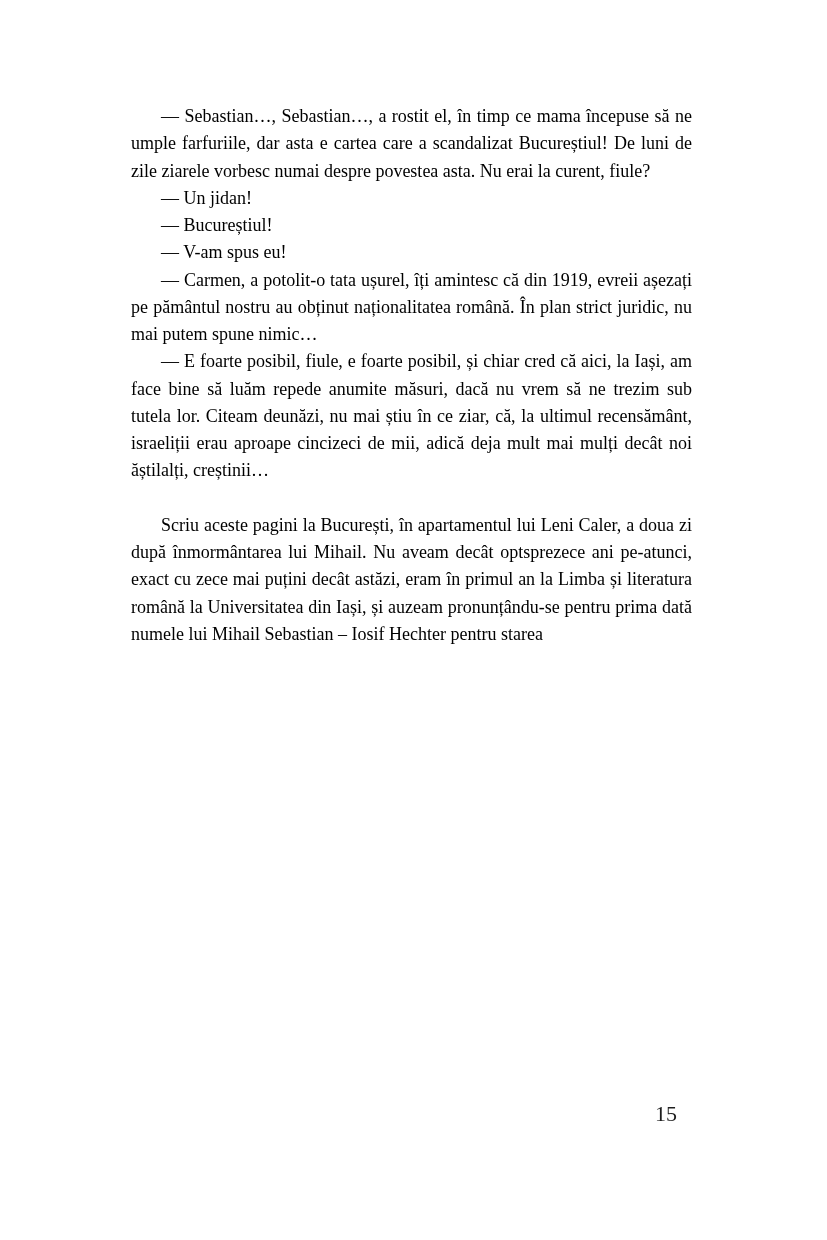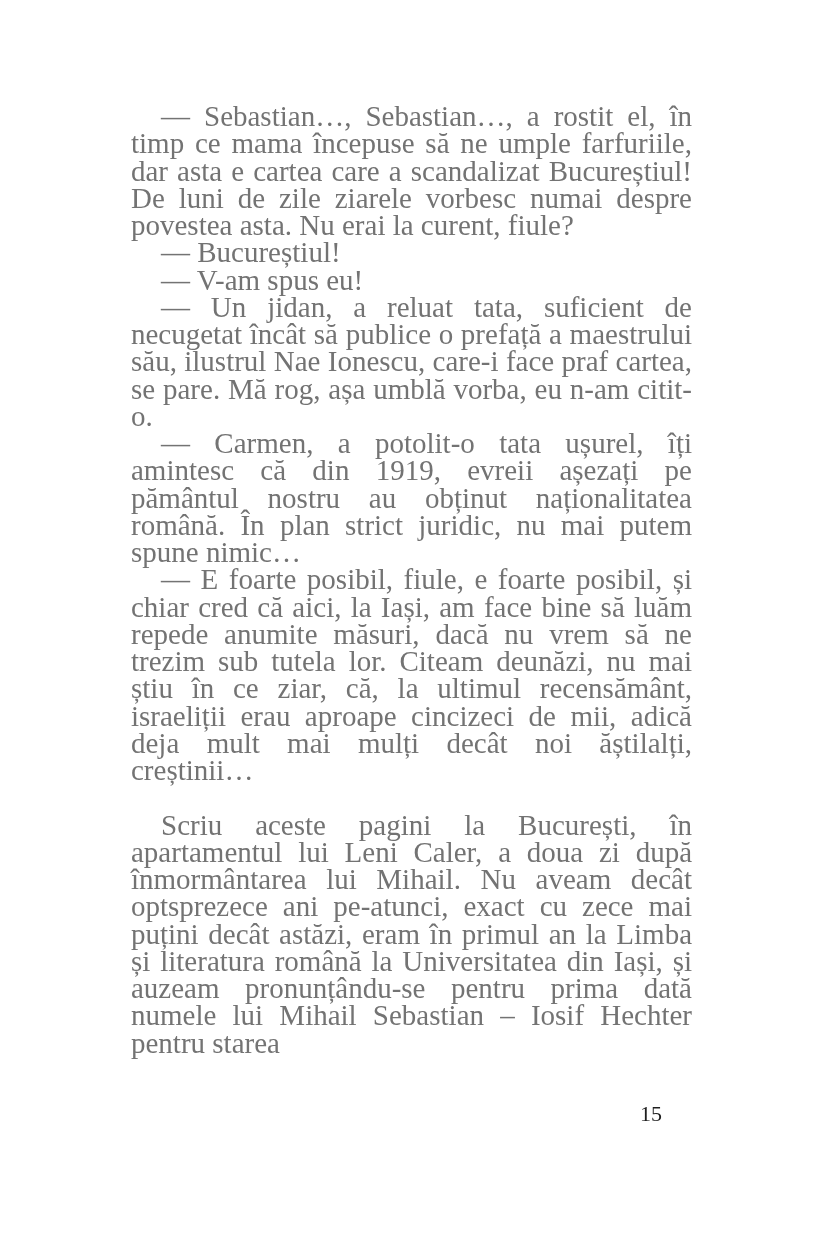--- a/index.html
+++ b/index.html
@@ -12,53 +12,53 @@
     height: 1240px;
     position: relative;
     overflow: hidden;
   }
   .page {
     position: absolute;
     left: 131px;
     top: 103px;
     width: 561px;
     font-family: "Liberation Serif", "DejaVu Serif", serif;
-    font-size: 29px;
+    font-size: 18px;
     line-height: 27.25px;
-    color: #737373;
+    color: #000000;
   }
   .para {
     margin: 0;
     text-indent: 30px;
     text-align: justify;
     text-align-last: left;
     hyphens: manual;
   }
   .gap {
     height: 27.25px;
   }
   .page-number {
     position: absolute;
     left: 640px;
     top: 1100px;
     width: 52px;
-    text-align: left;
+    text-align: center;
     font-family: "Liberation Serif", "DejaVu Serif", serif;
     font-size: 22px;
     line-height: 27px;
     color: #1e1e1e;
   }
 </style>
 </head>
 <body>
 
 <div class="page">
   <p class="para">— Sebastian…, Sebastian…, a rostit el, în timp ce mama începuse să ne umple farfuriile, dar asta e cartea care a scandalizat Bucureștiul! De luni de zile ziarele vorbesc numai despre povestea asta. Nu erai la curent, fiule?</p>
+  <p class="para">— Un jidan!</p>
   <p class="para">— Bucureștiul!</p>
   <p class="para">— V-am spus eu!</p>
-  <p class="para">— Un jidan, a reluat tata, suficient de necugetat încât să publice o prefață a maestrului său, ilustrul Nae Ionescu, care-i face praf cartea, se pare. Mă rog, așa umblă vorba, eu n-am citit-o.</p>
   <p class="para">— Carmen, a potolit-o tata ușurel, îți amintesc că din 1919, evreii așezați pe pământul nostru au obținut naționalitatea română. În plan strict juridic, nu mai putem spune nimic…</p>
   <p class="para">— E foarte posibil, fiule, e foarte posibil, și chiar cred că aici, la Iași, am face bine să luăm repede anumite măsuri, dacă nu vrem să ne trezim sub tutela lor. Citeam deunăzi, nu mai știu în ce ziar, că, la ultimul recensământ, israeliții erau aproape cincizeci de mii, adică deja mult mai mulți decât noi ăștilalți, creștinii…</p>
   <div class="gap"></div>
   <p class="para">Scriu aceste pagini la București, în apartamentul lui Leni Caler, a doua zi după înmormântarea lui Mihail. Nu aveam decât optsprezece ani pe-atunci, exact cu zece mai puțini decât astăzi, eram în primul an la Limba și literatura română la Universitatea din Iași, și auzeam pronunțându-se pentru prima dată numele lui Mihail Sebastian – Iosif Hechter pentru starea</p>
 </div>
 
 <div class="page-number">15</div>
 
 </body></html>

